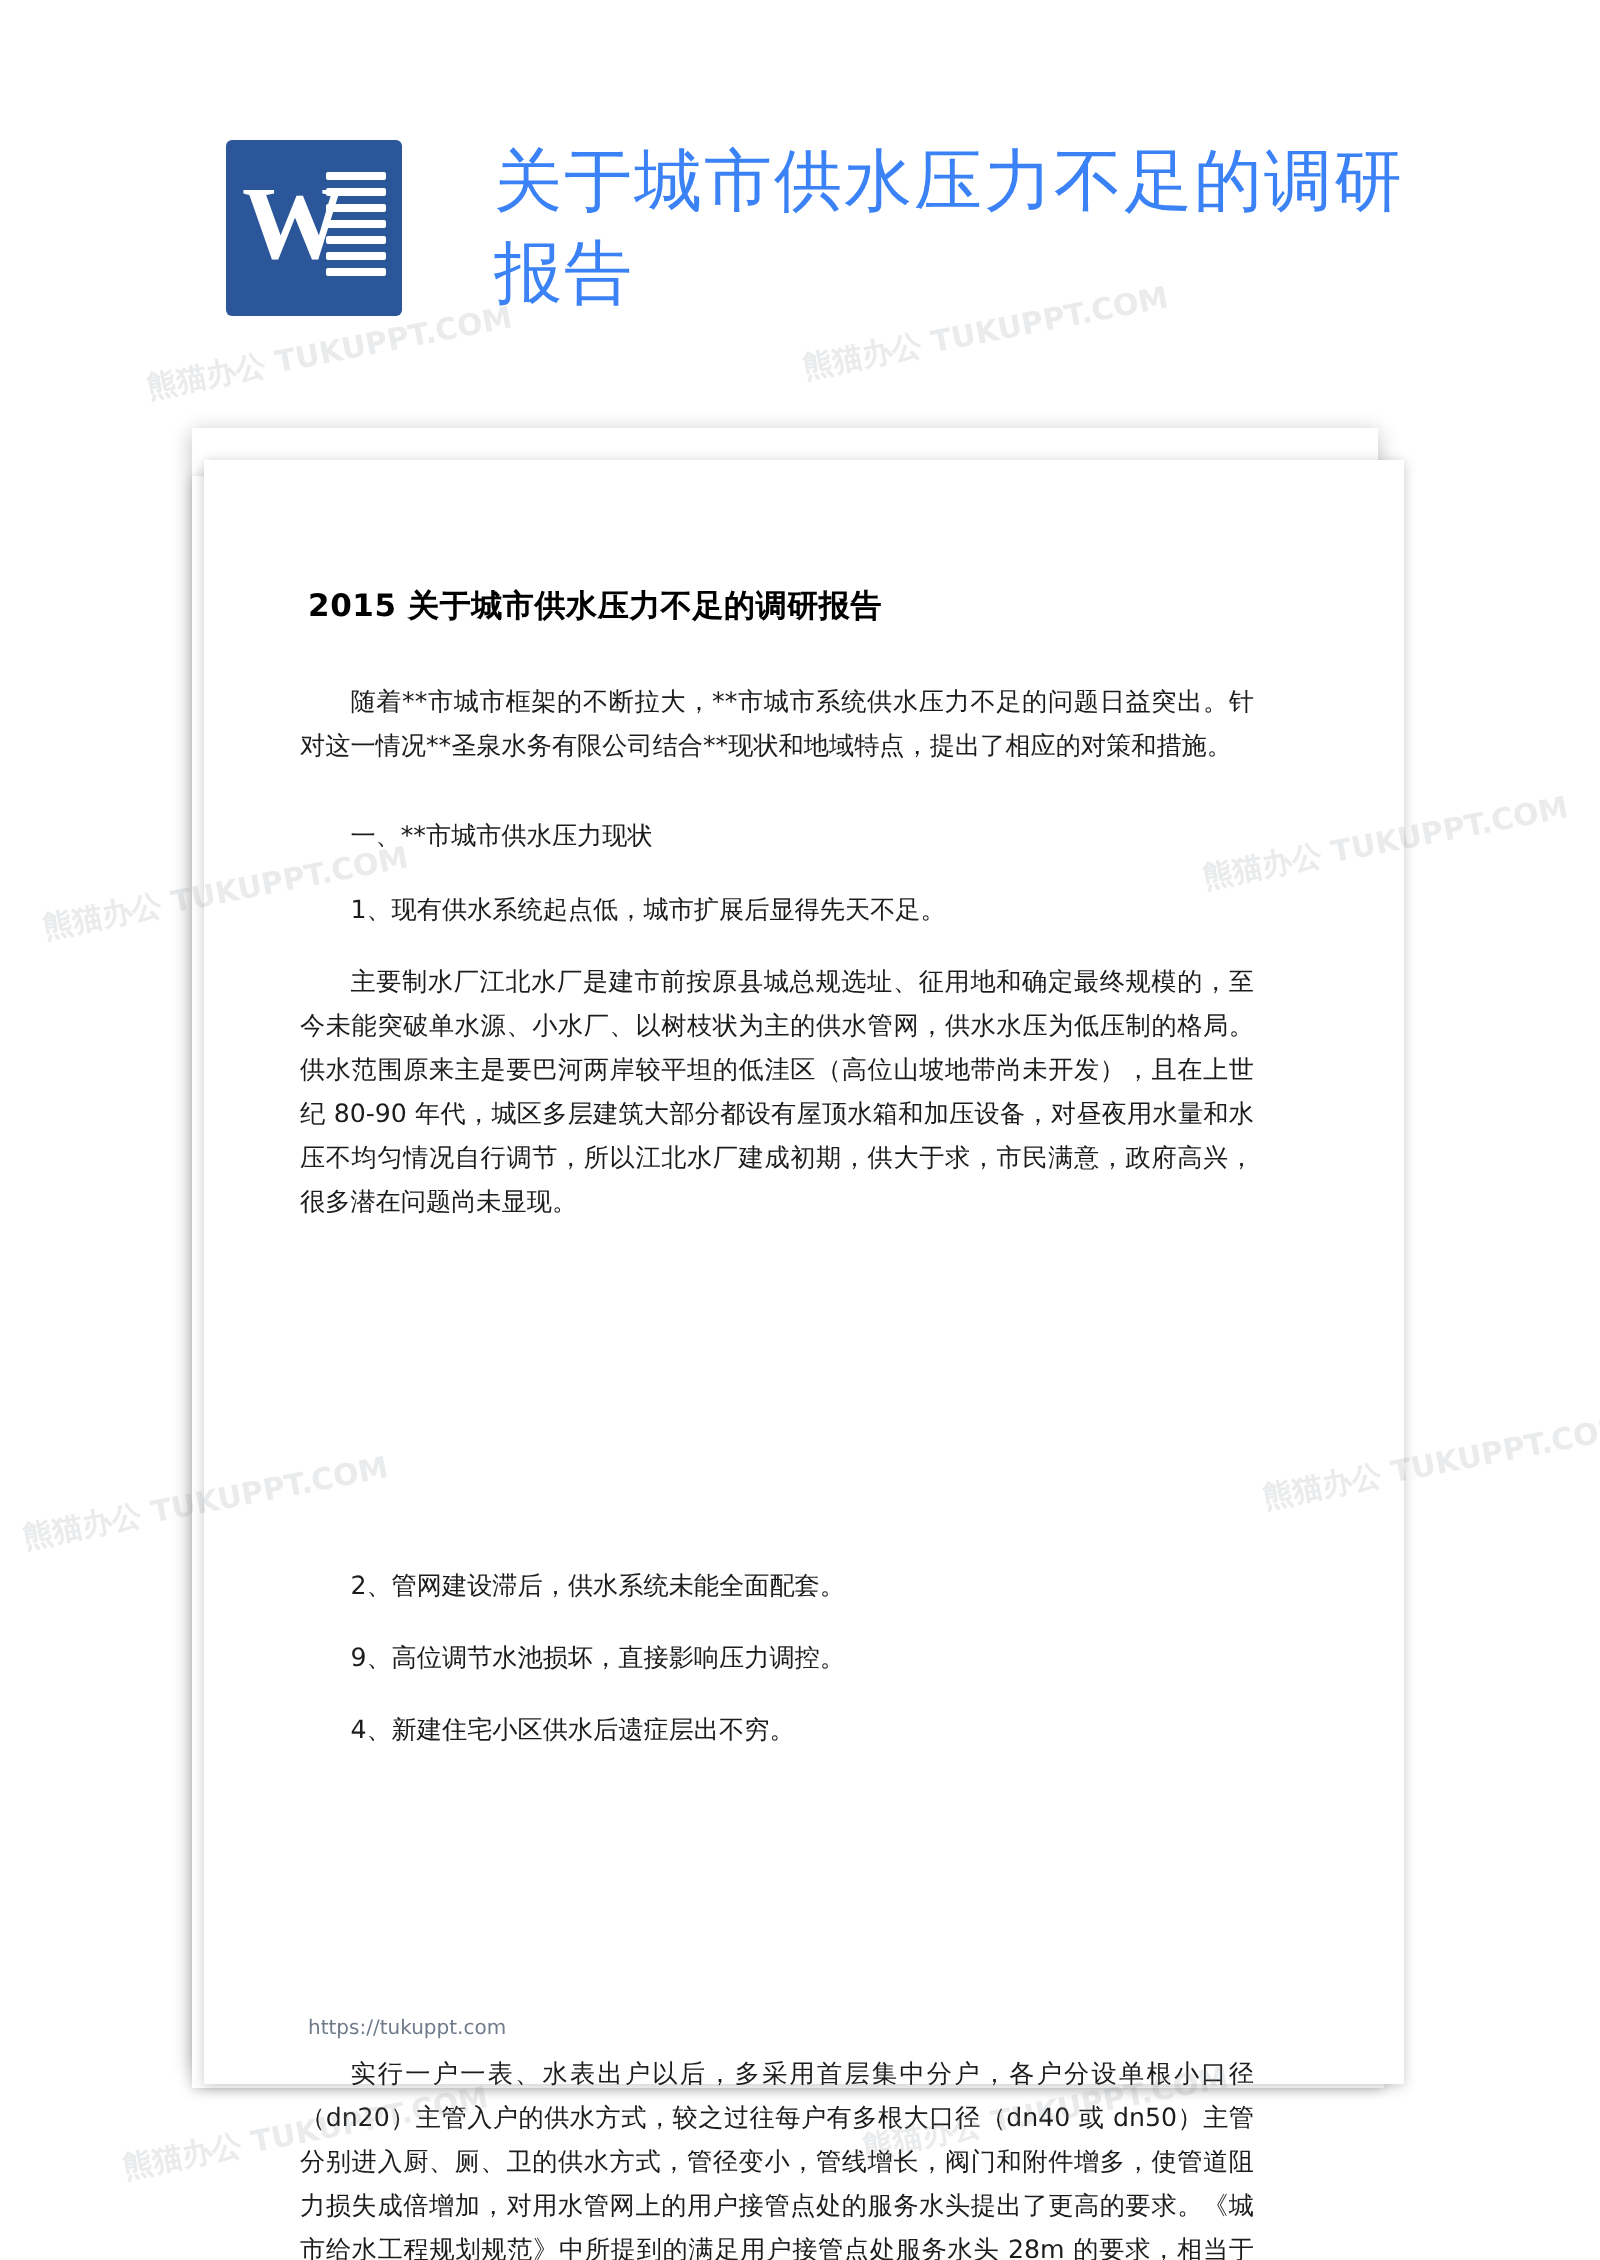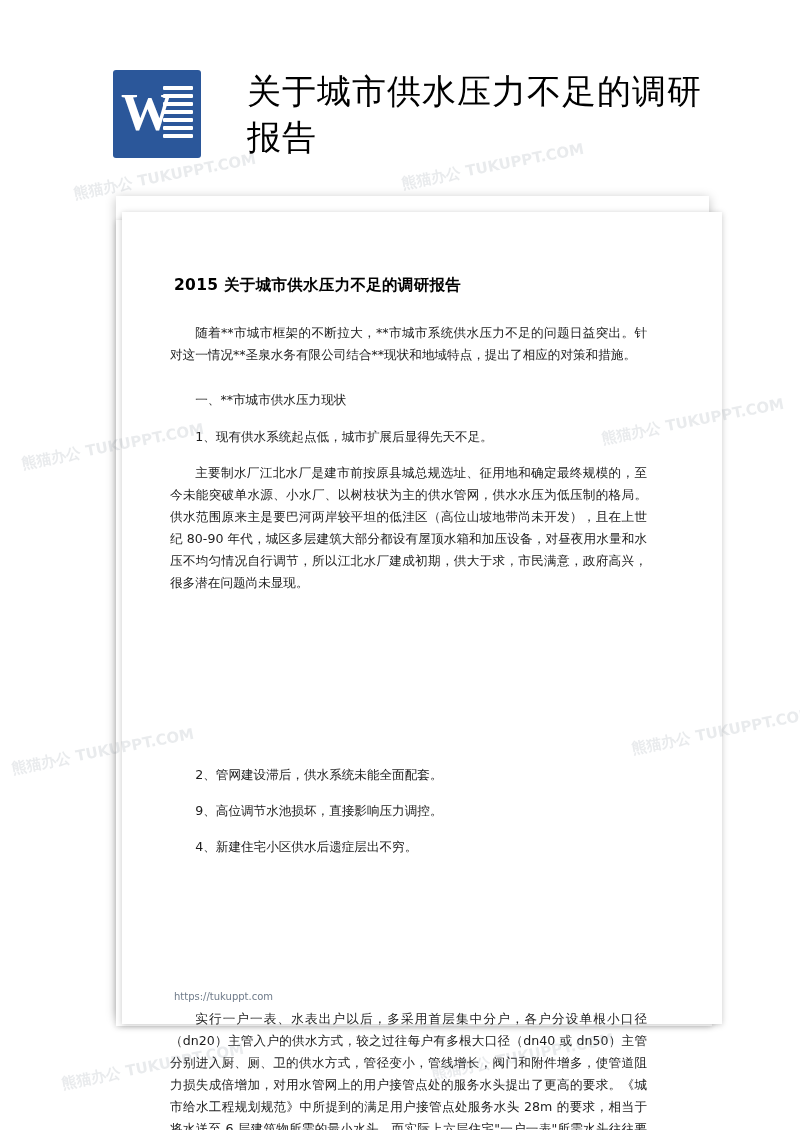--- a/index.html
+++ b/index.html
@@ -56,36 +56,35 @@
     height: 4px;
     background: #ffffff;
     margin-bottom: 4px;
     border-radius: 1px;
   }
   .doc-title {
     position: absolute;
     left: 247px;
     top: 68px;
     width: 470px;
-    color: #000000;
+    color: #3b82f6;
     font-size: 34px;
     line-height: 46px;
     font-family: "DejaVu Sans", sans-serif;
     font-weight: 500;
     letter-spacing: 1px;
   }
 
   
   .page-stack {
     position: absolute;
     left: 96px;
-    top: 196px;
+    top: 214px;
     width: 620px;
     height: 860px;
-    margin-left: 20px;
   }
   .page-shadow {
     position: absolute;
     background: #ffffff;
     box-shadow: 0 1px 6px rgba(0,0,0,0.22);
   }
   .page-back2 {
     left: 0px;
     top: 24px;
     width: 596px;

